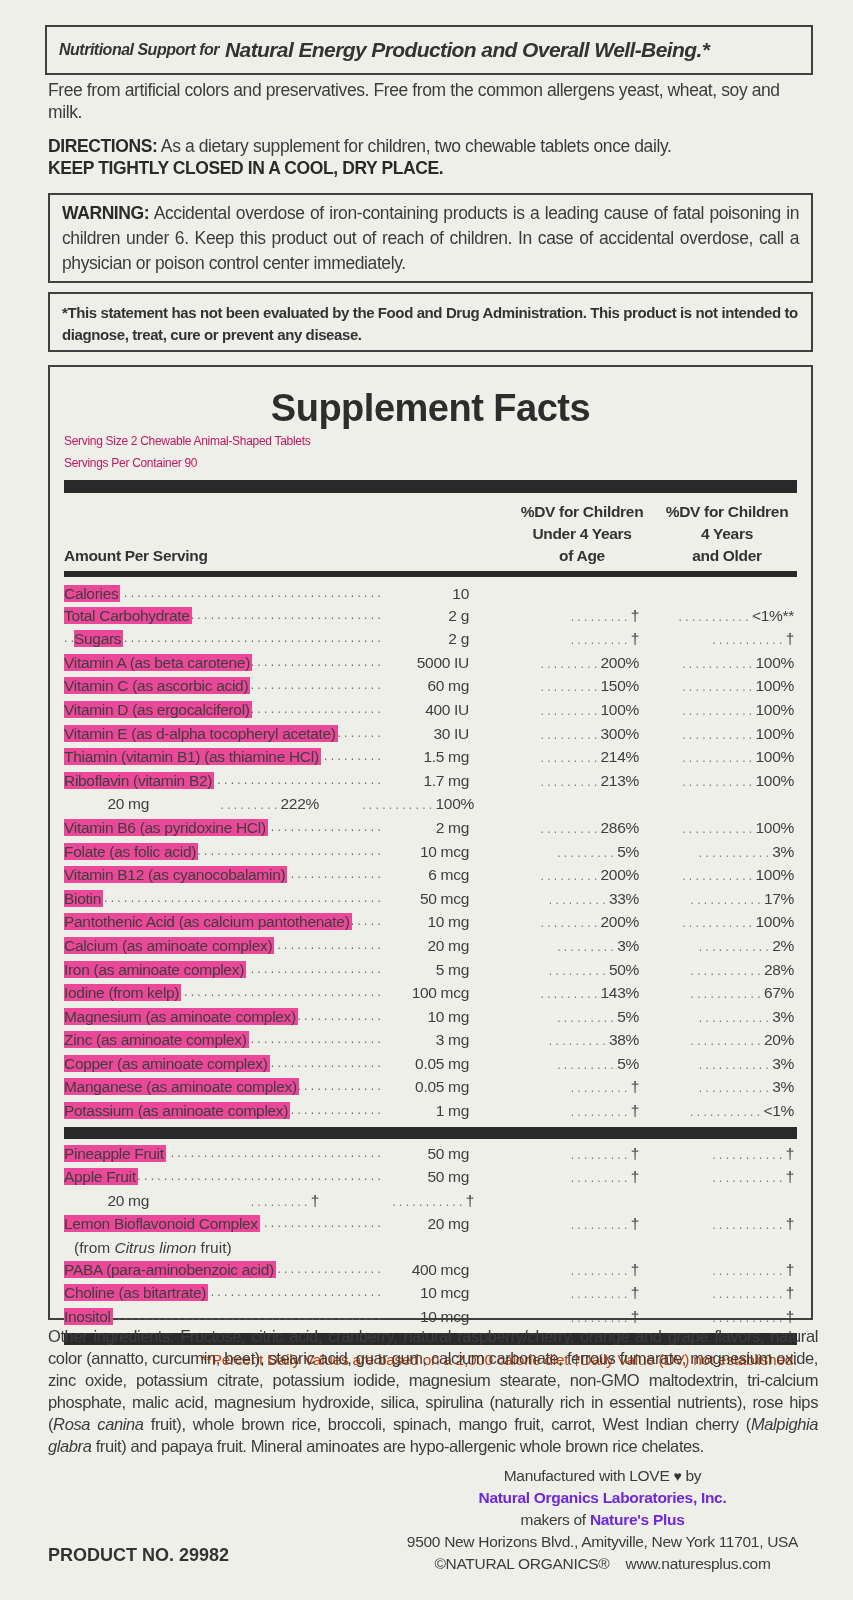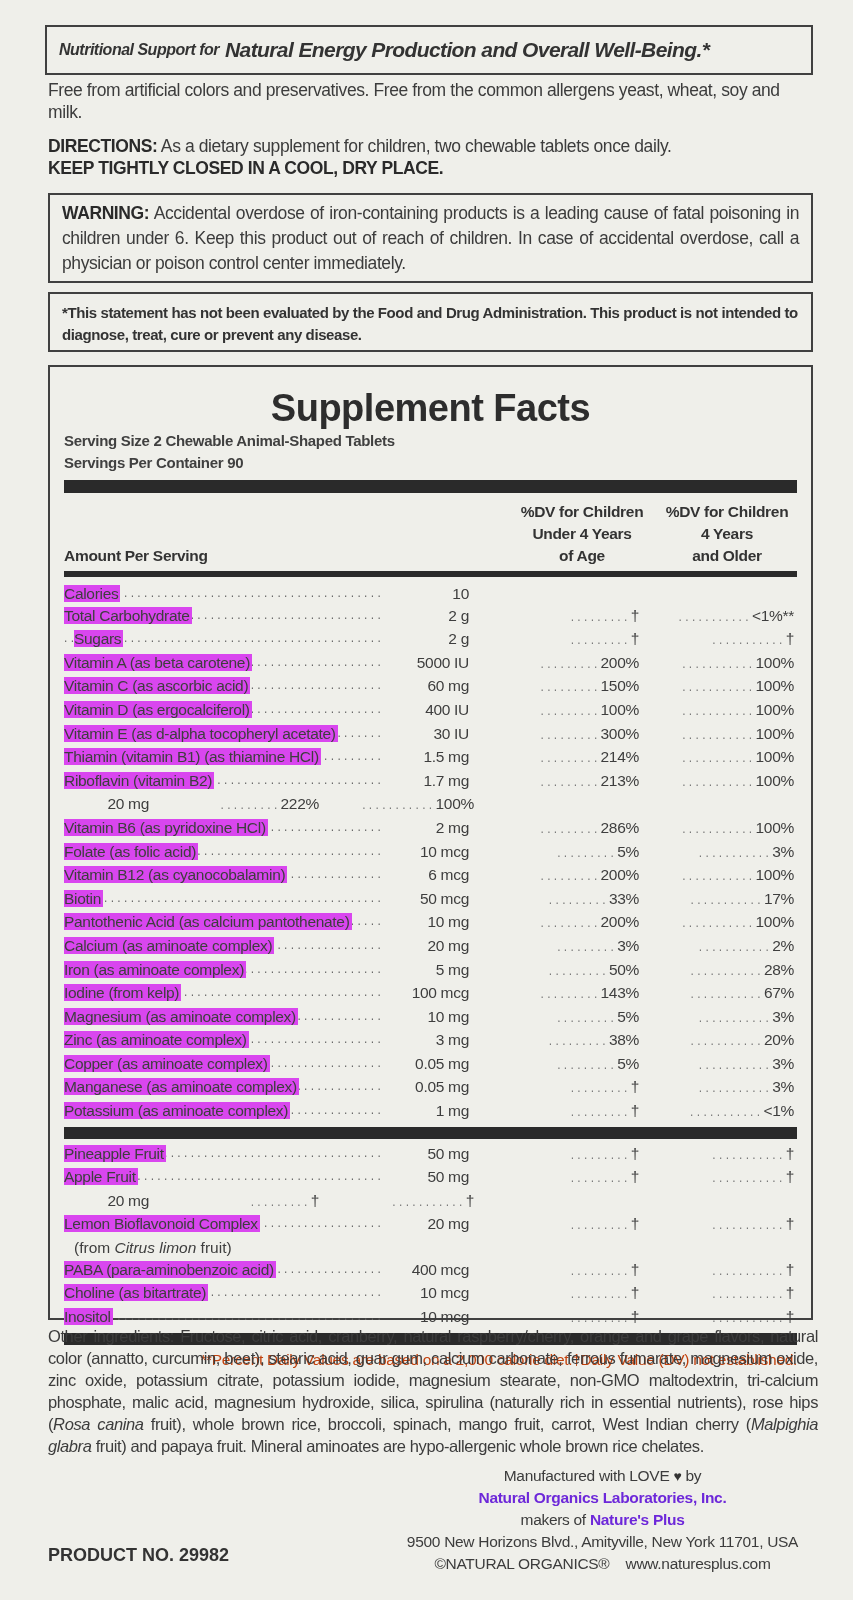--- a/index.html
+++ b/index.html
@@ -19,33 +19,33 @@
   .para { position: absolute; left: 48px; width: 770px; font-size: 17.5px; line-height: 22px; color: #3c3c3c; letter-spacing: -0.4px; }
   .para b { color: #2a2a2a; }
 
   #warning-box { left: 48px; top: 193px; width: 765px; height: 90px; padding: 6px 12px; font-size: 17.5px; line-height: 25px; color: #3c3c3c; text-align: justify; letter-spacing: -0.4px; }
   #warning-box b { color: #2a2a2a; }
 
   #fda-box { left: 48px; top: 292px; width: 765px; height: 60px; padding: 8px 12px; font-size: 15px; line-height: 22px; font-weight: bold; color: #333; letter-spacing: -0.4px; }
 
   #facts-box { left: 48px; top: 365px; width: 765px; height: 955px; padding: 0 14px; }
   #facts-title { text-align: center; font-weight: 900; font-size: 38px; margin-top: 20px; color: #2d2d2d; letter-spacing: -0.5px; font-family: "Liberation Sans", sans-serif; }
-  .serving { font-weight: bold; font-size: 15px; line-height: 22px; color: #404040; letter-spacing: -0.3px; }
+  .serving { font-weight: normal; font-size: 12px; line-height: 22px; color: #be185d; letter-spacing: -0.3px; }
   .thickbar { height: 13px; background: #2a2a2a; margin: 6px 0 4px; }
   .medbar { height: 6px; background: #2a2a2a; margin: 4px 0 6px; }
 
   .hdr { display: flex; align-items: flex-end; font-weight: bold; font-size: 15.5px; line-height: 22px; color: #333; letter-spacing: -0.3px; }
   .hdr .c1 { flex: 1; margin-top: 48px; }
   .hdr .c2 { width: 150px; text-align: center; }
   .hdr .c3 { width: 140px; text-align: center; }
 
   .row { display: flex; font-size: 15.5px; line-height: 21.6px; color: #3e3e3e; letter-spacing: -0.3px; white-space: nowrap; }
   .row .name { width: 320px; overflow: hidden; position: relative; }
   .row .name.ind { padding-left: 10px; width: 310px; }
-  .row .name span.lbl { background: #d946ef; padding-right: 2px; position: relative; z-index: 1; }
+  .row .name span.lbl { background: #ec4899; padding-right: 2px; position: relative; z-index: 1; }
   .row .name::after { content: ". . . . . . . . . . . . . . . . . . . . . . . . . . . . . . . . . . . . . . . . . . . . . . . . ."; position: absolute; left: 0; top: 0; color: #666; letter-spacing: 0; font-size: 12px; }
   .row .amt { width: 85px; text-align: right; }
   .row .dv1 { width: 170px; text-align: right; position: relative; }
   .row .dv2 { width: 155px; text-align: right; position: relative; }
   .row .dots { color: #777; font-size: 12px; letter-spacing: 0; }
   .sub { font-size: 15.5px; line-height: 21.6px; padding-left: 10px; color: #3e3e3e; }
   .sub i { font-style: italic; }
 
   .footnote { display: flex; justify-content: flex-end; font-size: 15.5px; margin-top: 6px; color: #c2410c; letter-spacing: -0.3px; }
 

